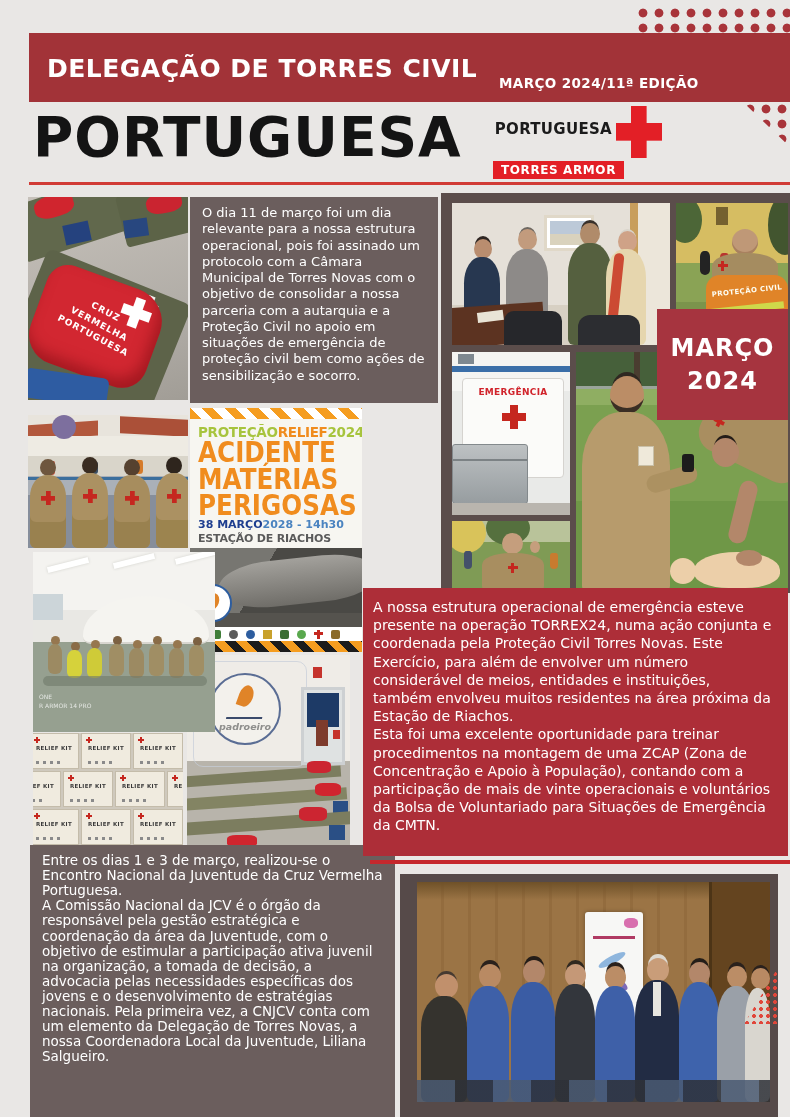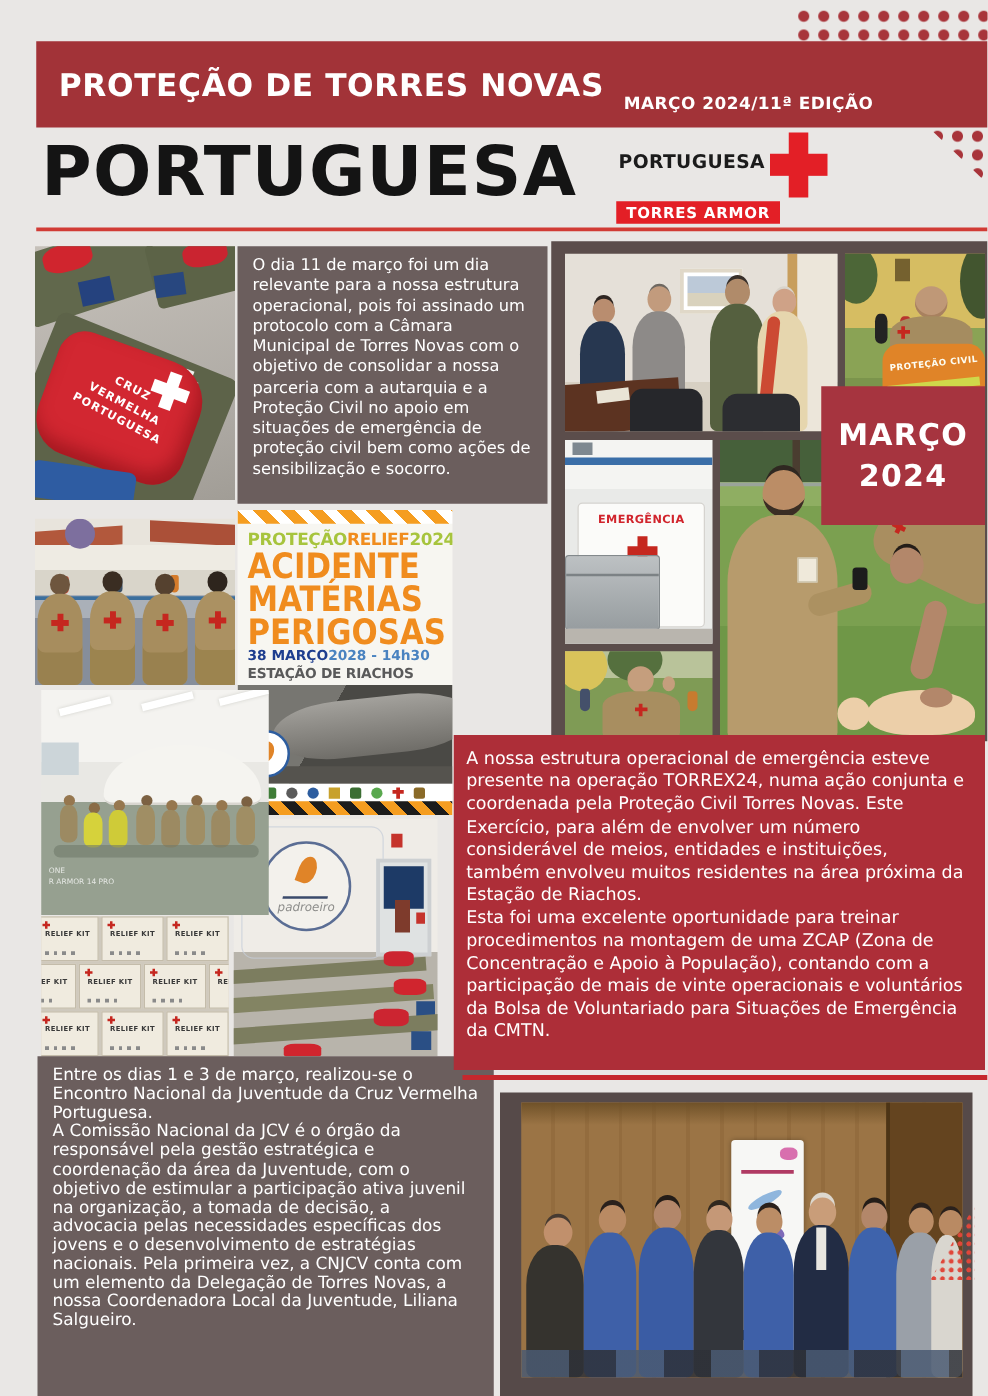--- a/index.html
+++ b/index.html
@@ -53,21 +53,21 @@
     font-size:5.5px;font-weight:800;color:#3a3a3a;letter-spacing:.3px;}
   .rbox .mini{position:absolute;left:6px;bottom:4px;width:24px;height:3px;
     background:repeating-linear-gradient(90deg,#8a8a8a 0 3px,transparent 3px 7px);}
 </style>
 </head>
 <body>
 
 <div class="dots" style="left:637px;top:7px;width:156px;height:30px;"></div>
 
 <div class="abs" id="banner">
-  <div class="t">PROTEÇÃO DE TORRES NOVAS</div>
+  <div class="t">DELEGAÇÃO DE TORRES CIVIL</div>
   <div class="e">MARÇO 2024/11ª EDIÇÃO</div>
 </div>
 
 <div class="abs" id="newsletter">PORTUGUESA</div>
 
 <div class="abs" id="logo-text">
   <div>PORTUGUESA</div>
 </div>
 <div class="plus" style="left:616px;top:106px;width:46px;height:52px;--c:#e31f26;"></div>
 <div class="abs" id="logo-badge">TORRES ARMOR</div>
@@ -145,21 +145,21 @@
 </div>
 
 <div class="abs" id="datebox">
   <div>MARÇO</div>
   <div>2024</div>
 </div>
 
 <div class="ph" style="left:452px;top:352px;width:118px;height:163px;background:linear-gradient(#f4f4f2 0 24%,#e9eae8 24% 100%);">
   <div class="abs" style="left:0;top:14px;width:118px;height:6px;background:#3a6ea8;"></div>
   <div class="abs" style="left:6px;top:2px;width:16px;height:10px;background:#7e8890;"></div>
-  <div class="abs" style="left:10px;top:50px;width:102px;height:100px;background:#fbfbf9;border:1px solid #d5d3cf;border-radius:4px;box-sizing:border-box;">
+  <div class="abs" style="left:10px;top:26px;width:102px;height:100px;background:#fbfbf9;border:1px solid #d5d3cf;border-radius:4px;box-sizing:border-box;">
     <div class="abs" style="left:0;top:8px;width:100%;text-align:center;color:#d1242c;font-size:9px;font-weight:800;letter-spacing:.3px;">EMERGÊNCIA</div>
     <div class="plus" style="left:39px;top:26px;width:24px;height:24px;--c:#c5271f;"></div>
   </div>
   <div class="abs" style="left:0px;top:92px;width:76px;height:60px;background:linear-gradient(#bdc1c3,#979da0);border:1px solid #83898c;border-radius:3px;box-sizing:border-box;">
     <div class="abs" style="left:0;top:14px;width:100%;height:2px;background:#7c8285;"></div>
   </div>
   <div class="abs" style="left:0;bottom:0;width:118px;height:12px;background:#b9b5ae;"></div>
 </div>
 
 <div class="ph" style="left:576px;top:352px;width:212px;height:240px;background:linear-gradient(#46603a 0 14%,#8fae62 14% 22%,#7ba050 22% 62%,#6f9747 62% 100%);">
@@ -278,21 +278,21 @@
   <div class="fig" style="left:156px;top:93px;width:15px;height:31px;background:#a08e64;"></div>
   <div class="abs" style="left:10px;top:124px;width:164px;height:10px;background:#6f7a6a;border-radius:5px;opacity:.6;"></div>
   <div class="abs" style="left:6px;bottom:22px;color:rgba(255,255,255,.75);font-size:6px;line-height:1.4;">
     <div>ONE</div>
     <div>R ARMOR 14 PRO</div>
   </div>
 </div>
 
 <div class="ph" style="left:187px;top:655px;width:163px;height:190px;background:linear-gradient(#efece7 0 56%,#b8b4ab 56% 100%);z-index:1;">
   <div class="abs" style="left:6px;top:6px;width:112px;height:104px;border:1.5px solid #c6cdd8;border-radius:10px;opacity:.7;"></div>
-  <div class="abs" style="left:22px;top:18px;width:72px;height:72px;border:2.5px solid #5a6d94;border-radius:50%;box-sizing:border-box;background:#f3f1ec;">
+  <div class="abs" style="left:22px;top:18px;width:72px;height:72px;border:2.5px solid #5a6d94;border-radius:50%;box-sizing:border-box;background:#f3f1ec;font-weight:bold;">
     <div class="abs" style="left:28px;top:10px;width:14px;height:22px;background:#e08428;border-radius:50% 50% 50% 0;transform:rotate(20deg);"></div>
     <div class="abs" style="left:16px;top:34px;width:36px;height:8px;border-bottom:2px solid #3a4a6b;transform:skewX(-12deg);"></div>
     <div class="abs" style="left:0;top:46px;width:100%;text-align:center;color:#8e8e8c;font-size:9.5px;font-style:italic;">padroeiro</div>
   </div>
   <div class="abs" style="left:126px;top:12px;width:9px;height:11px;background:#c5332c;"></div>
   <div class="abs" style="left:114px;top:32px;width:44px;height:78px;background:#dfe2e2;border:3px solid #cdd0d2;box-sizing:border-box;">
     <div class="abs" style="left:3px;top:3px;right:3px;height:34px;background:#1d3a66;"></div>
     <div class="abs" style="left:12px;top:30px;width:12px;height:26px;background:#7e3b2c;"></div>
     <div class="abs" style="right:2px;top:40px;width:7px;height:9px;background:#c5332c;"></div>
   </div>

